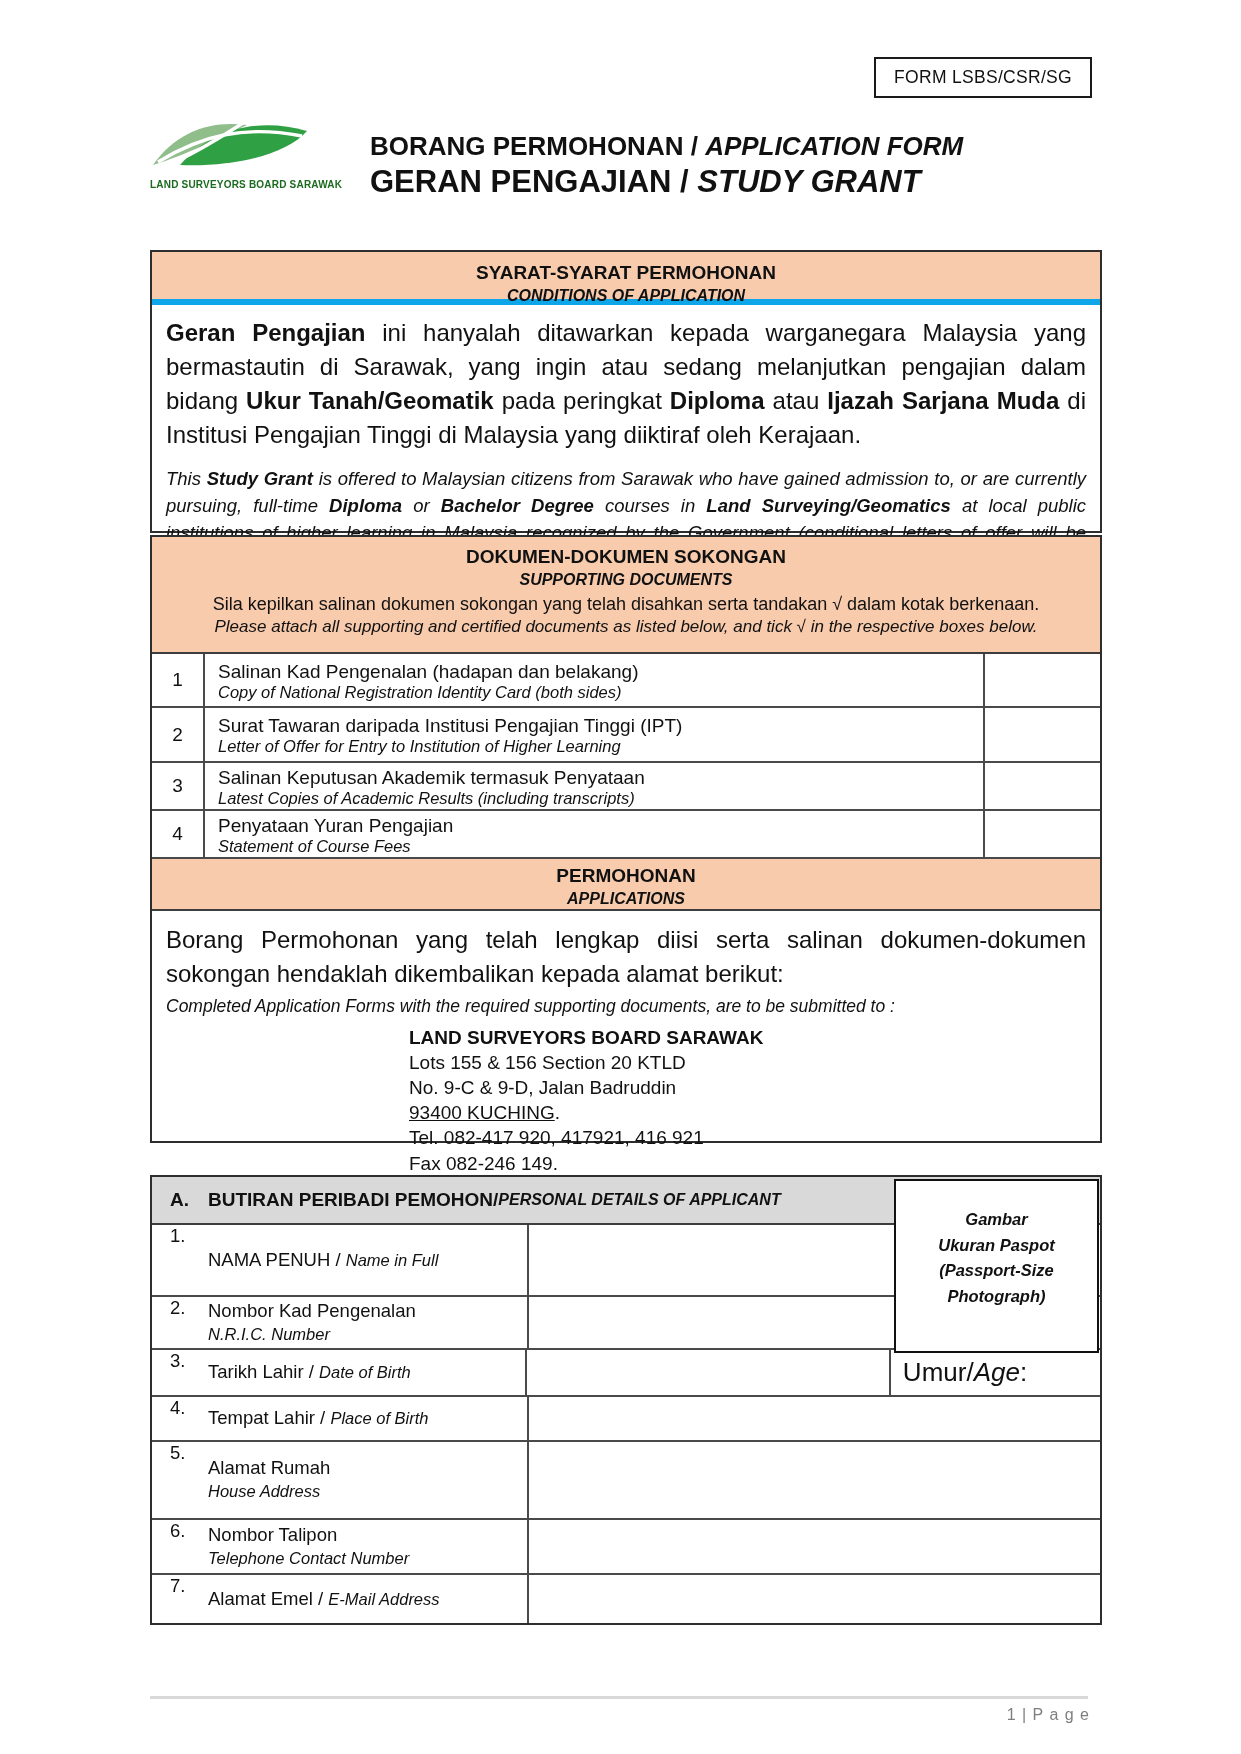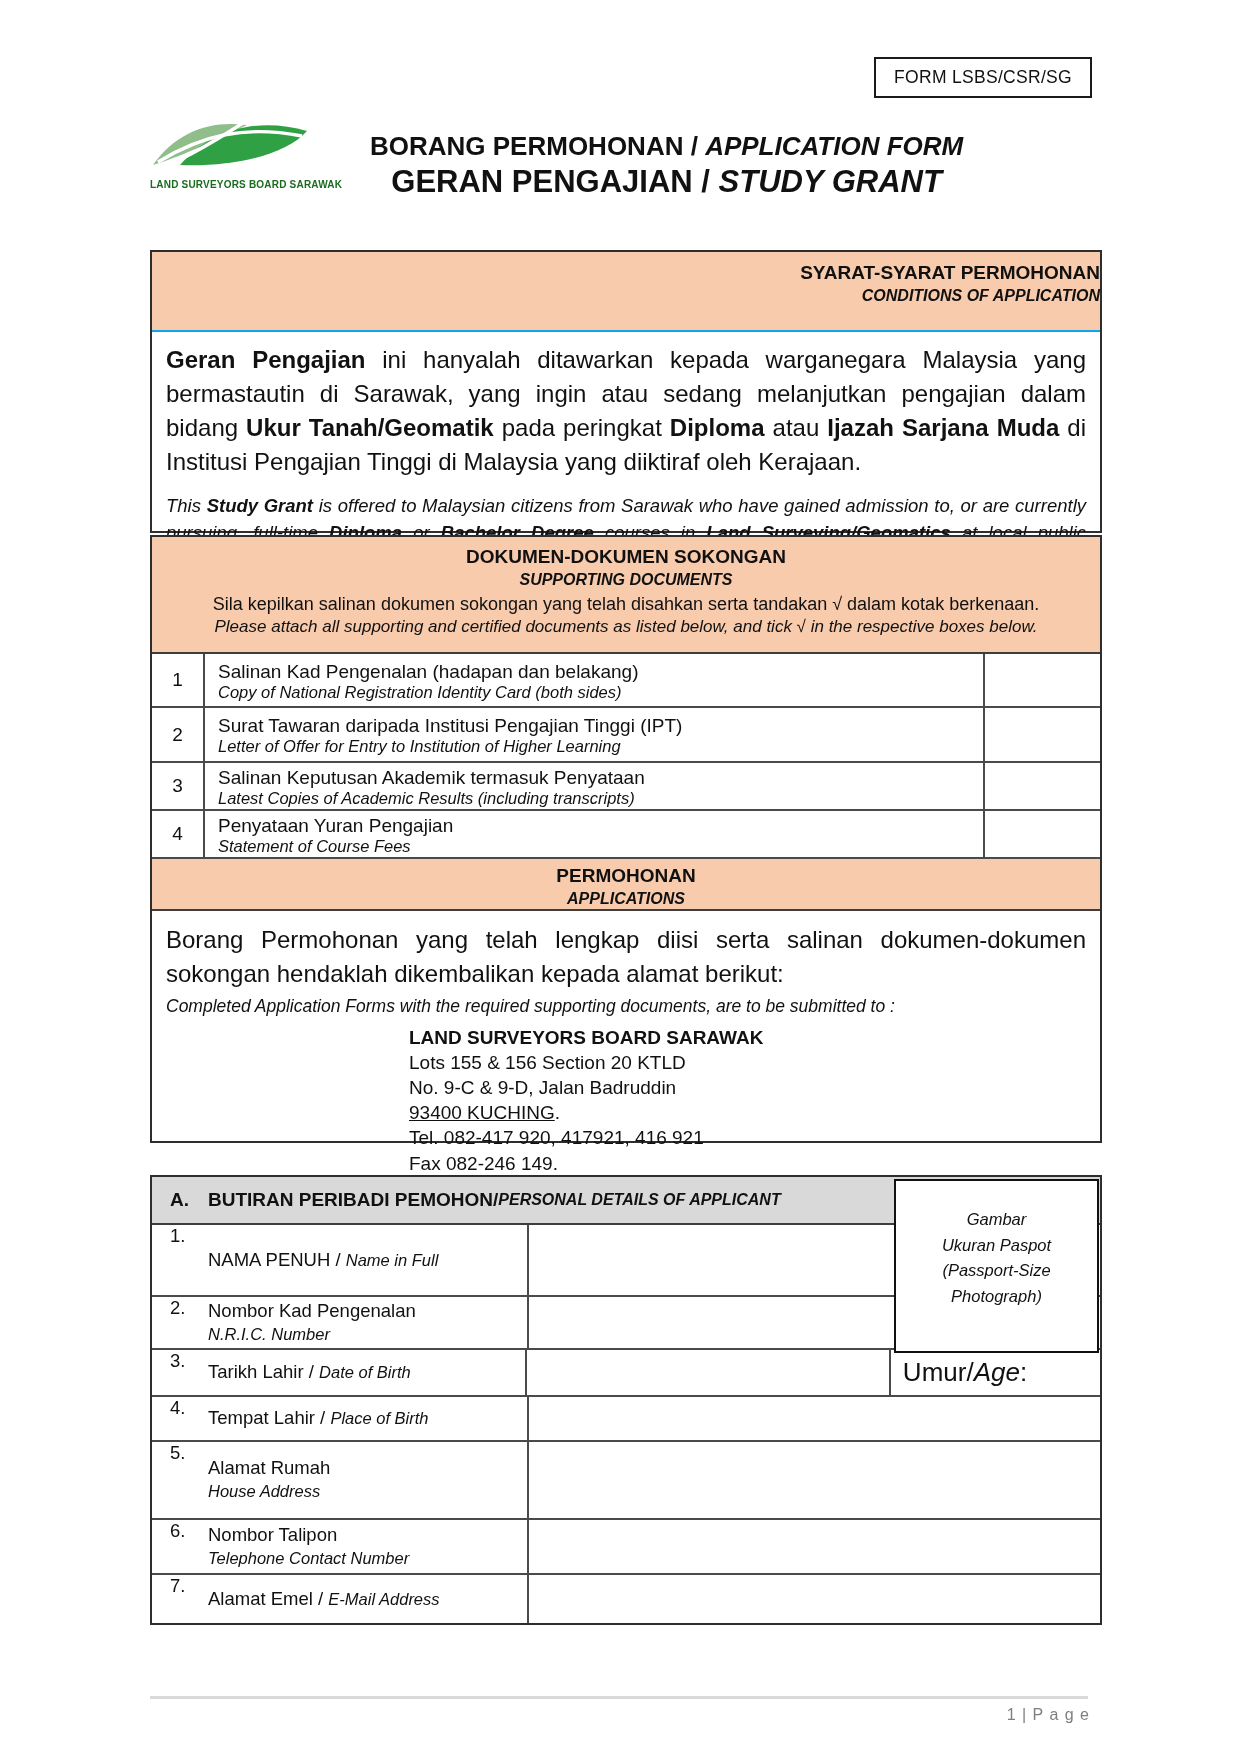--- a/index.html
+++ b/index.html
@@ -6,33 +6,33 @@
   body { background:#e8e8e8; font-family:"Liberation Sans", sans-serif; color:#111; }
   .page { position:relative; width:1241px; height:1754px; background:#ffffff; margin:0 auto; overflow:hidden; }
 
   
   .form-code-box { position:absolute; top:57px; right:149px; border:2px solid #1a1a1a;
                    padding:8px 18px; font-size:17.5px; letter-spacing:.3px; }
 
   
   .logo-wrap { position:absolute; left:150px; top:116px; width:165px; }
   .logo-caption { margin-top:3px; font-size:10px; font-weight:bold; color:#1b6b1f; letter-spacing:.2px; white-space:nowrap; }
-  .doc-title { position:absolute; left:370px; top:131px; line-height:1.18;text-align:center; }
+  .doc-title { position:absolute; left:370px; top:131px; line-height:1.18; }
   .doc-title .t1 { font-size:26px; font-weight:bold; }
   .doc-title .t2 { font-size:31px; font-weight:bold; margin-top:2px; }
   .i { font-style:italic; }
   .b { font-weight:bold; }
 
   
   .block { position:absolute; left:150px; width:952px; border:2px solid #2e2e2e; background:#fff; }
   .peach { background:#F8CBAD; }
 
   
   .blk-conditions { top:250px; height:283px; }
-  .cond-header { height:80px; border-bottom:2px solid #0ea5e9; text-align:right; padding-top:10px; }
+  .cond-header { height:53px; border-bottom:6px solid #0ea5e9; text-align:center; padding-top:10px; }
   .sec-title-my { font-size:19px; font-weight:bold; }
   .sec-title-en { font-size:16px; font-weight:bold; font-style:italic; margin-top:3px; }
   .cond-body { padding:11px 14px 0 14px; }
   .para-my { font-size:24px; line-height:1.42; text-align:justify; }
   .para-en { font-size:18.5px; line-height:1.46; text-align:justify; font-style:italic; margin-top:13px; }
 
   
   .blk-supporting { top:535px; height:608px; }
   .supp-header { height:117px; border-bottom:2px solid #3d3d3d; text-align:center; padding-top:9px; }
   .supp-instr-my { font-size:18px; margin-top:5px; }
@@ -67,21 +67,21 @@
   .arow .lblwrap { flex:1; }
   .lbl-my { font-size:18.5px; line-height:1.3; }
   .lbl-en { font-size:16.5px; font-style:italic; line-height:1.45; }
   .acell-input { flex:1; }
   .acell-mid { width:365px; border-right:2px solid #4a4a4a; }
   .acell-age { width:210px; display:flex; align-items:center; padding-left:12px; font-size:26px; }
 
   
   .photo-box { position:absolute; left:742px; top:2px; width:205px; height:174px;
                background:#fff; border:2.5px solid #111; text-align:center; padding-top:26px;
-               font-size:16.5px; font-style:italic; line-height:1.55; z-index:5; }
+               font-size:16.5px; font-style:italic; line-height:1.55; z-index:5;font-weight:bold; }
   .photo-box span { display:block; }
 
   
   .footer-line { position:absolute; left:150px; top:1696px; width:938px; height:3px; background:#d9d9d9; }
   .page-footer { position:absolute; top:1706px; right:151px; font-size:16px; color:#7f7f7f; letter-spacing:1px; }
 </style>
 </head>
 <body>
 
 <div class="page">

